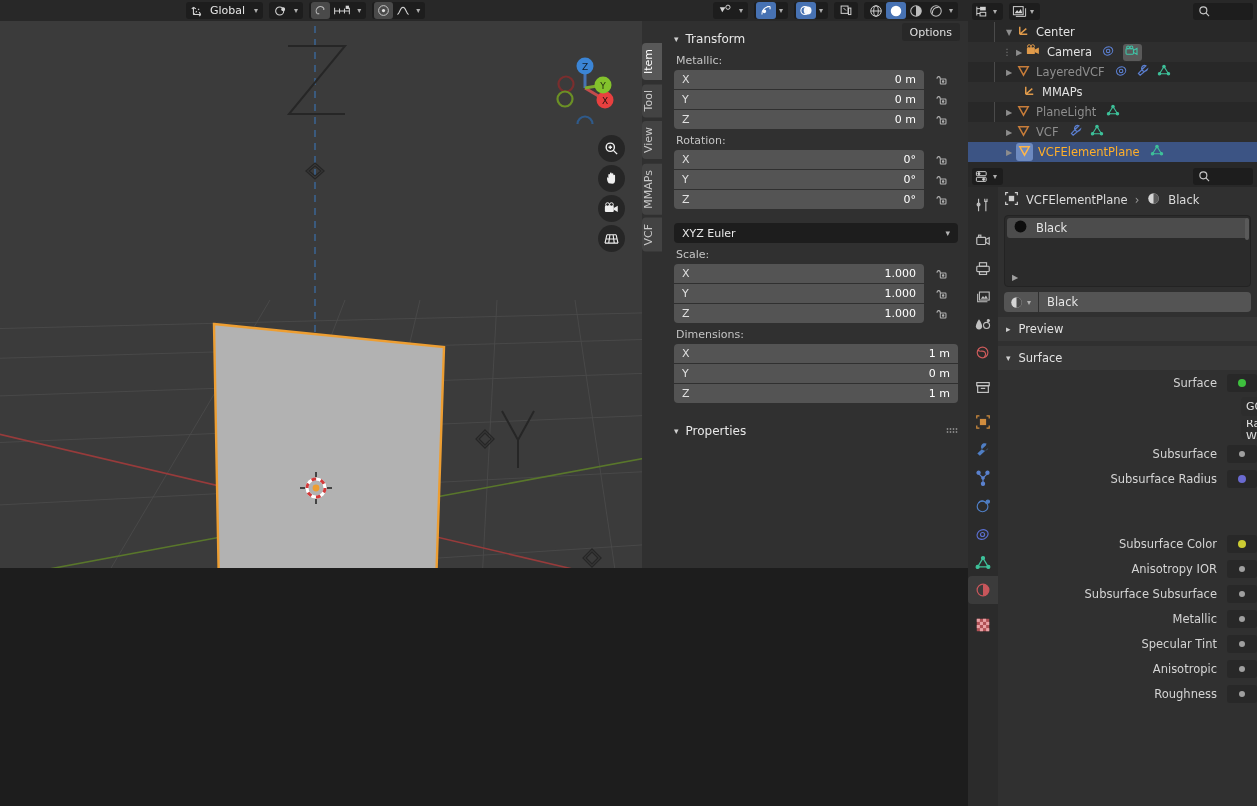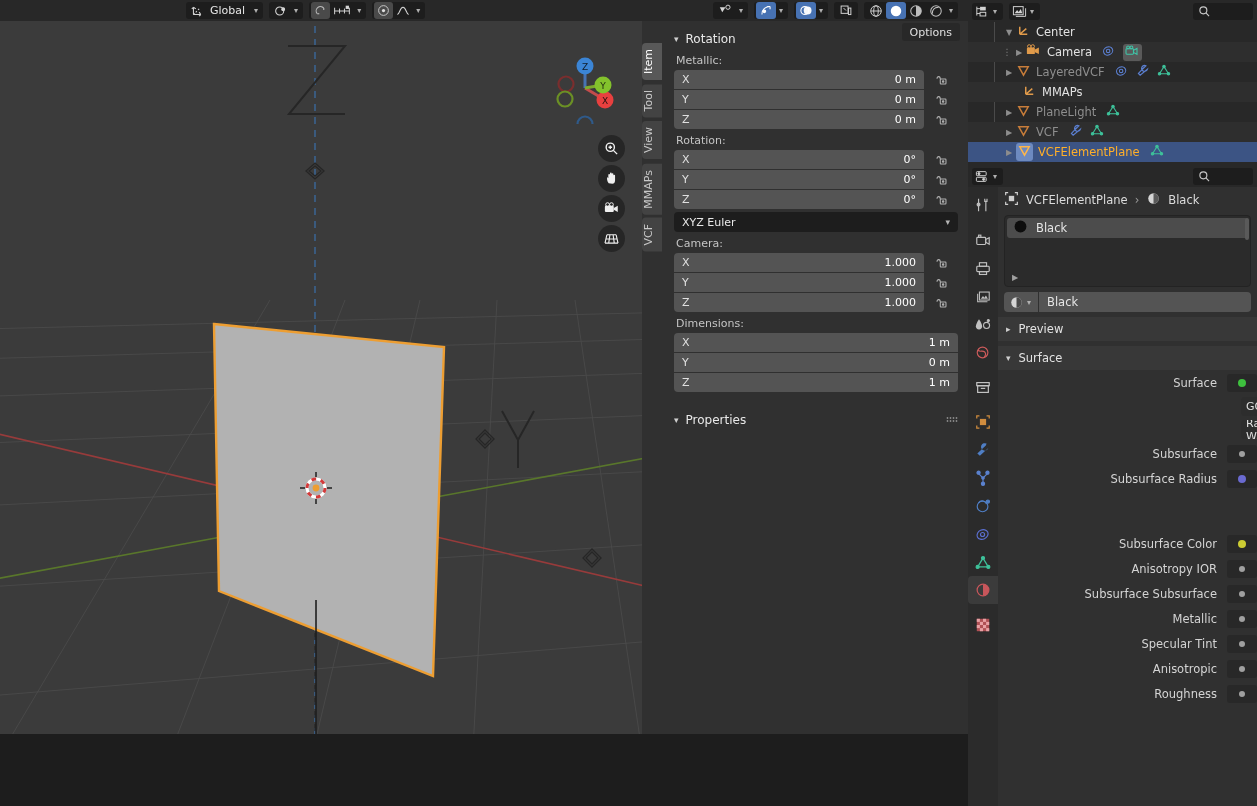--- a/index.html
+++ b/index.html
@@ -8,21 +8,21 @@
     background: #1d1d1d;
     font-family: "DejaVu Sans", sans-serif;
     font-size: 11px;
     color: #e5e5e5;
     overflow: hidden;
   }
   .app { position: relative; width: 1257px; height: 806px; }
 
   
   #viewport {
-    position: absolute; left: 0; top: 0; width: 968px; height: 734px;
+    position: absolute; left: 0; top: 0; width: 968px; height: 568px;
     background: #3b3b3b; overflow: hidden;
   }
   #vp-canvas { position:absolute; left:0; top:0; width:968px; height:806px; }
 
   
   #vp-header {
     position: absolute; left: 0; top: 0; width: 968px; height: 21px;
     background: #282828; display: flex; align-items: center; z-index: 20;
   }
   .hdr-grp {
@@ -89,21 +89,21 @@
   .field .axis { flex: 0 0 auto; color:#e0e0e0; }
   .field .val { margin-left: auto; color: #fff; }
   .field.r1 { border-radius: 4px 4px 0 0; }
   .field.r2 { border-radius: 0; }
   .field.r3 { border-radius: 0 0 4px 4px; }
   .lockcol { width: 34px; display: flex; justify-content: center; align-items: center; }
 
   .combo {
     height: 20px; background: #1d1d1d; border-radius: 4px;
     display: flex; align-items: center; padding: 0 8px;
-    color: #e8e8e8; font-size: 11px; margin: 3px 0 2px 0;
+    color: #e8e8e8; font-size: 11px; margin: 14px 0 2px 0;
   }
   .combo .chev2 { margin-left: auto; font-size: 9px; color: #b5b5b5; }
 
   
   #outliner {
     position: absolute; left: 968px; top: 0; width: 289px; height: 165px;
     background: #282828; z-index: 5; overflow: hidden;
   }
   #outliner-header {
     height: 22px; background: #282828; display: flex; align-items: center;
@@ -476,21 +476,21 @@
         <div class="ntab">Tool</div>
         <div class="ntab">View</div>
         <div class="ntab">MMAPs</div>
         <div class="ntab">VCF</div>
       </div>
 
       <div id="npanel-body">
 
         <div class="panel-head">
           <span class="tri">▾</span>
-          <span>Rotation</span>
+          <span>Transform</span>
           <span class="grip">
             <svg width="12" height="8" viewBox="0 0 12 8" fill="#8a8a8a">
               <circle cx="1.5" cy="2" r="0.9"></circle>
                 <circle cx="4.5" cy="2" r="0.9"></circle>
                 <circle cx="7.5" cy="2" r="0.9"></circle>
                 <circle cx="10.5" cy="2" r="0.9"></circle>
               <circle cx="1.5" cy="5" r="0.9"></circle>
                 <circle cx="4.5" cy="5" r="0.9"></circle>
                 <circle cx="7.5" cy="5" r="0.9"></circle>
                 <circle cx="10.5" cy="5" r="0.9"></circle>
@@ -578,21 +578,21 @@
               <circle cx="10" cy="10.5" r="0.9" fill="#b2b2b2"></circle>
             </svg>
           </div>
         </div>
 
         <div class="combo">
           <span>XYZ Euler</span>
           <span class="chev2">▾</span>
         </div>
 
-        <div class="sublabel">Camera:</div>
+        <div class="sublabel">Scale:</div>
         <div class="field-row">
           <div class="field r1">
             <span class="axis">X</span>
             <span class="val">1.000</span>
           </div>
           <div class="lockcol">
             <svg width="13" height="13" viewBox="0 0 16 16" fill="none" stroke="#b2b2b2" stroke-width="1.3">
               <rect x="6.5" y="7.5" width="7" height="6" rx="0.8"></rect>
                 <path d="M6.5 7.5 C 6.5 3.5, 2.5 3.5, 2.5 7"></path>
               <circle cx="10" cy="10.5" r="0.9" fill="#b2b2b2"></circle>

